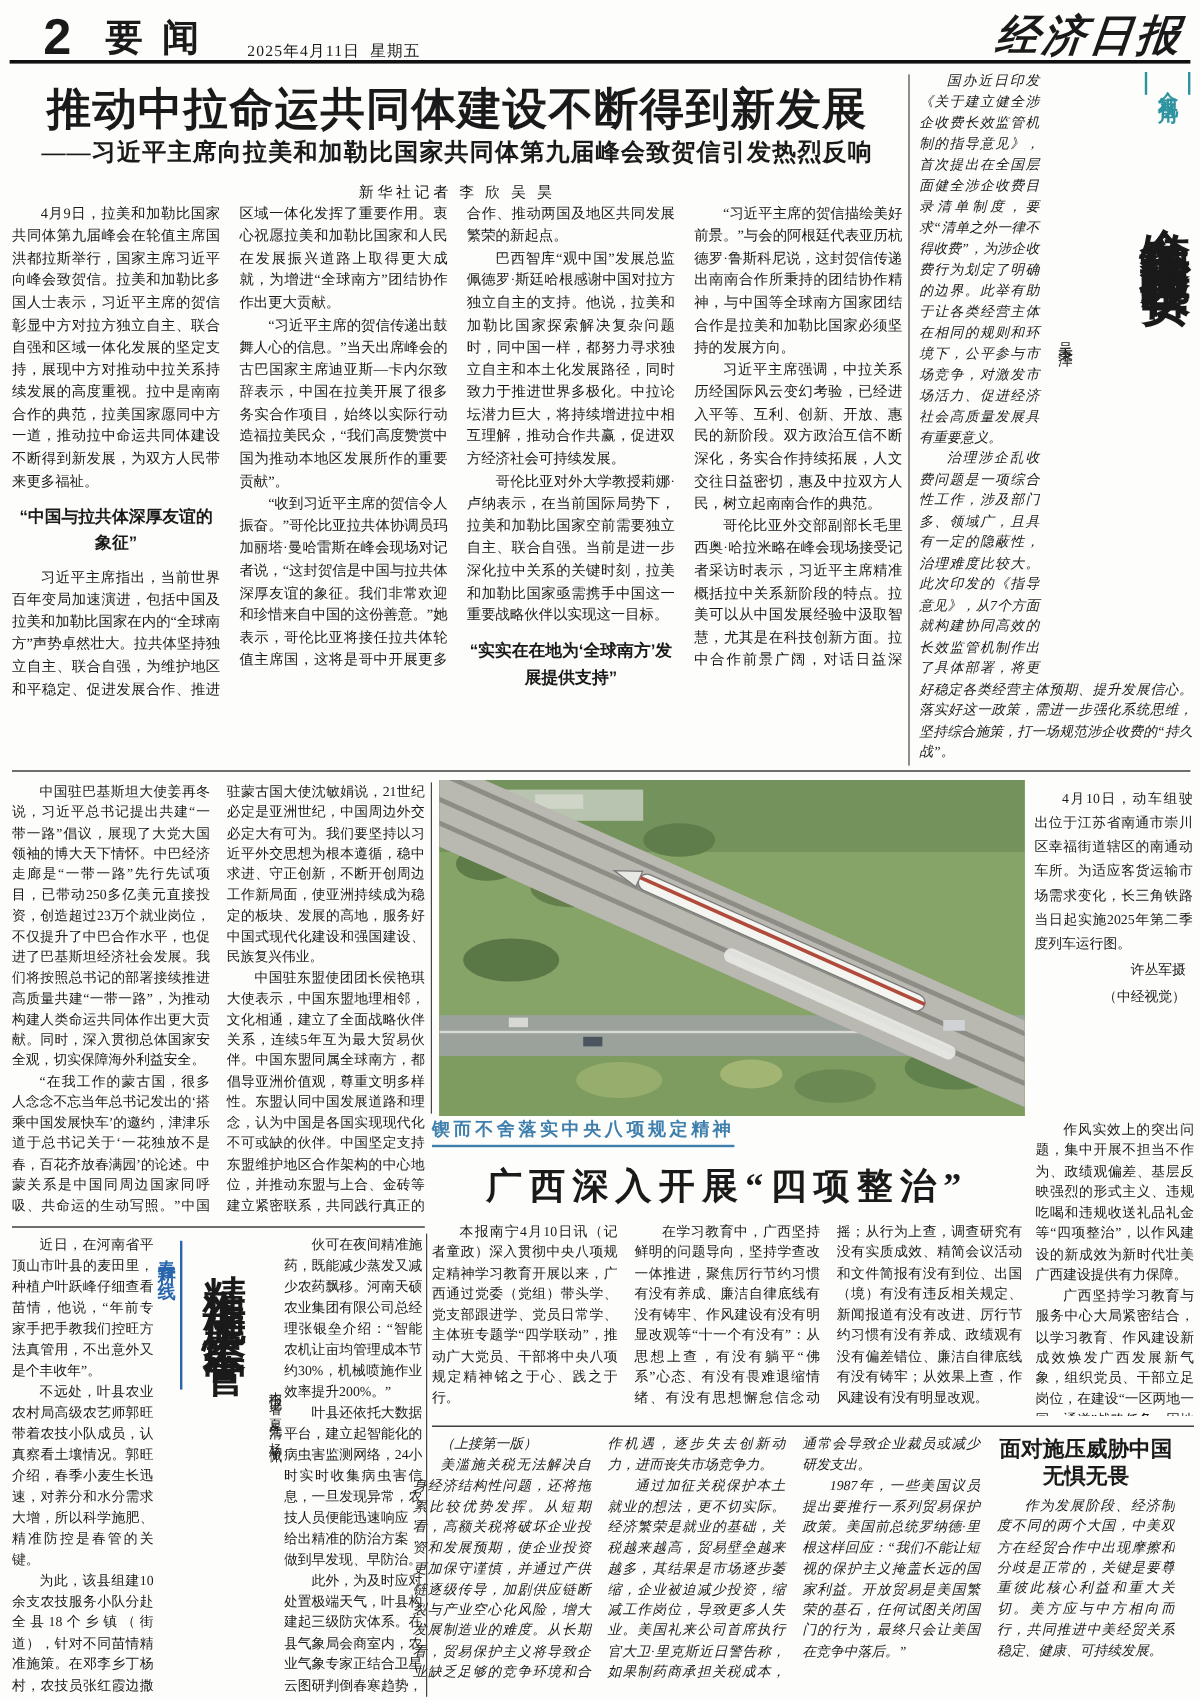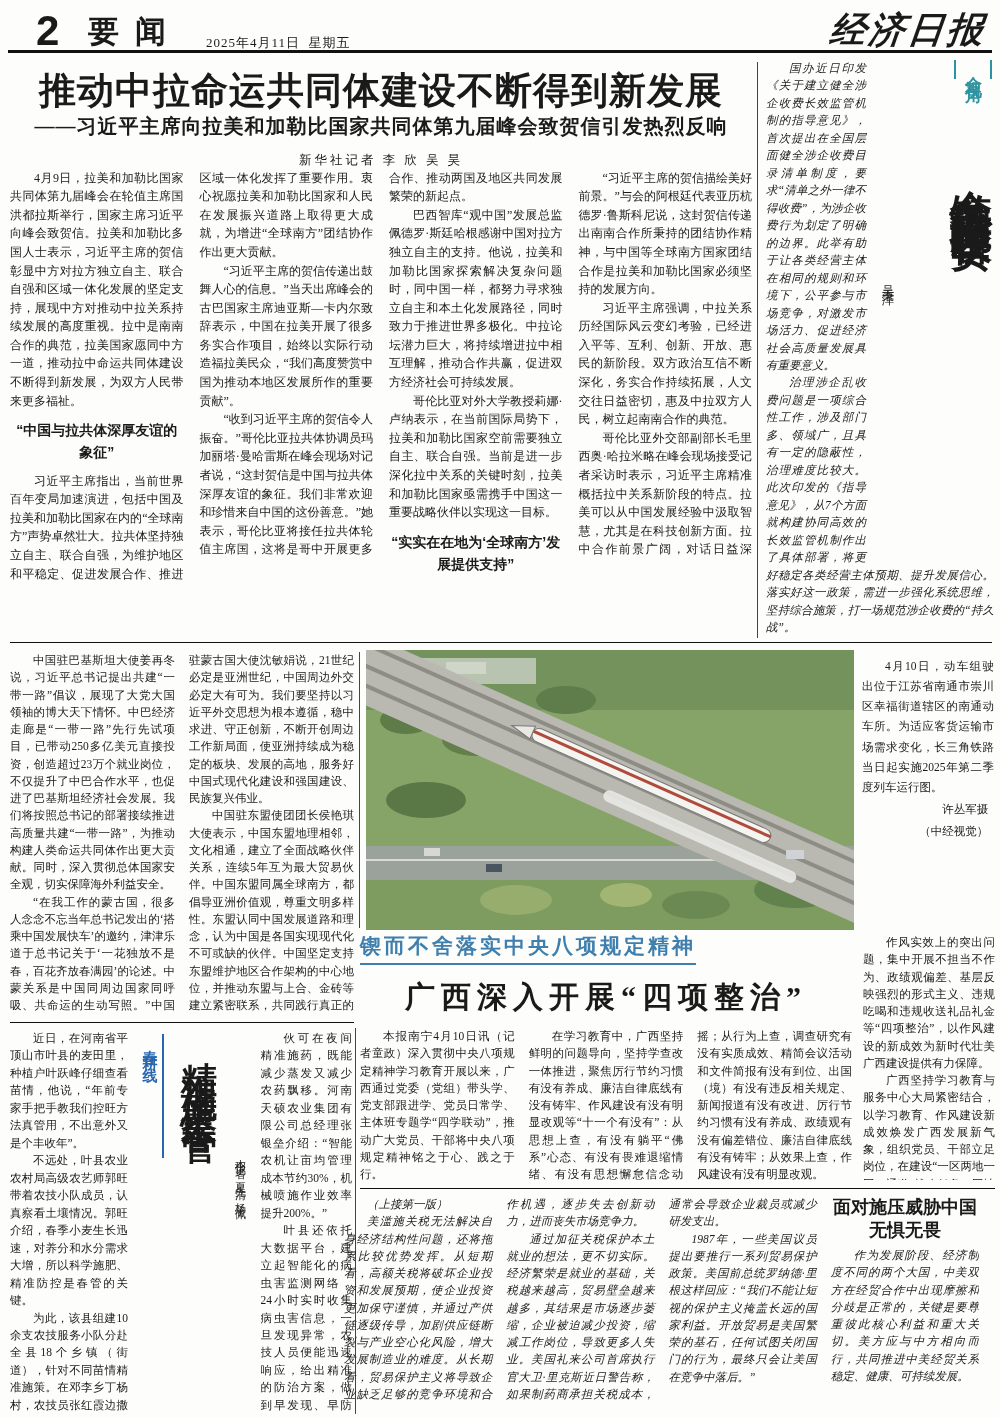--- a/index.html
+++ b/index.html
@@ -32,26 +32,26 @@
   .jsj-float{float:right;width:122px;height:498px;position:relative;margin-left:6px;}
   .jsj-label{position:absolute;top:0;right:2px;writing-mode:vertical-rl;color:#2e93a0;font-style:normal;font-weight:bold;font-size:17px;letter-spacing:5px;border-left:2px solid #2e93a0;border-right:2px solid #2e93a0;padding:2px 4px;}
   .jsj-title{position:absolute;top:96px;right:0;writing-mode:vertical-rl;font-style:normal;font-family:"Liberation Sans",sans-serif;font-weight:900;font-size:42px;letter-spacing:5px;line-height:1.1;}
   .jsj-author{position:absolute;top:215px;left:6px;writing-mode:vertical-rl;font-style:normal;font-size:12.5px;letter-spacing:4px;}
   
   .cont-left{height:366px;column-count:2;column-gap:14px;font-size:11.5px;line-height:1.5;}
   
   .photo-frame{width:488px;height:280px;overflow:hidden;background:#7d9c62;}
   .photo-caption{font-size:11.5px;line-height:1.75;text-align:justify;}
   
-  .kicker{display:inline-block;font-family:"Liberation Sans",sans-serif;font-weight:bold;font-size:21px;letter-spacing:3px;color:#3f7fad;border-bottom:2px solid #3f7fad;padding-bottom:3px;}
+  .kicker{display:inline-block;font-family:"Liberation Sans",sans-serif;font-weight:bold;font-size:15px;letter-spacing:3px;color:#3f7fad;border-bottom:2px solid #3f7fad;padding-bottom:3px;}
   .gx-headline{font-family:"Liberation Serif",serif;font-weight:900;font-size:30px;letter-spacing:6px;text-align:center;margin:12px 0 10px;}
   .gx-body{height:156px;column-count:3;column-gap:14px;font-size:11.5px;line-height:1.5;}
   .gx-right{font-size:11.5px;line-height:1.5;}
   
-  .cg{display:flex;height:385px;gap:12px;}
+  .cg{display:flex;height:385px;}
   .cg-col{font-size:11.5px;line-height:1.52;overflow:hidden;}
   .cg-mid{display:flex;justify-content:center;}
   .cg-label{writing-mode:vertical-rl;color:#2867ae;font-weight:bold;font-size:15px;letter-spacing:6px;border-right:2px solid #2867ae;padding:4px 3px 0 0;height:120px;margin-top:4px;}
   .cg-title{writing-mode:vertical-rl;font-family:"Liberation Serif",serif;font-weight:900;font-size:36px;letter-spacing:11px;padding:4px 8px 0 10px;}
   .cg-byline{writing-mode:vertical-rl;font-size:11px;letter-spacing:3px;padding-top:120px;line-height:1.6;}
   
   .tariff{height:214px;column-count:4;column-gap:14px;font-size:11.5px;line-height:1.5;font-style:italic;}
   .vline{background:#444;width:1px;}
 </style>
 </head>

